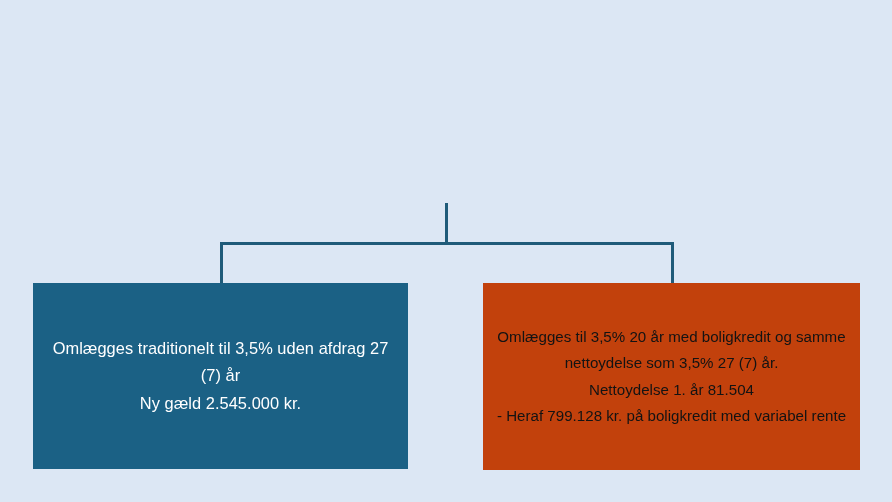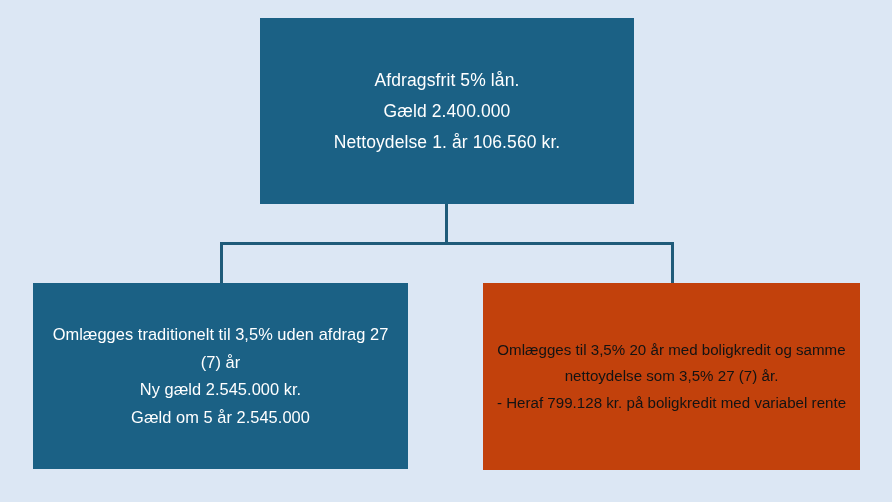--- a/index.html
+++ b/index.html
@@ -115,30 +115,25 @@
 </head>
 <body>
 
 <div id="diagram">
 
   <div class="conn conn-stem"></div>
   <div class="conn conn-bar"></div>
   <div class="conn conn-drop-left"></div>
   <div class="conn conn-drop-right"></div>
 
-  <div class="node node-root">
-    <p>Afdragsfrit 5% lån.</p>
-    <p>Gæld 2.400.000</p>
-    <p>Nettoydelse 1. år 106.560 kr.</p>
-  </div>
 
   <div class="node node-left">
     <p>Omlægges traditionelt til 3,5%  uden afdrag 27 (7) år</p>
     <p>Ny gæld 2.545.000 kr.</p>
-    <p>Gæld om 5 år  2.545.000</p>
   </div>
 
   <div class="node node-right">
     <p>Omlægges til 3,5% 20 år med boligkredit og samme nettoydelse som 3,5% 27 (7) år.</p>
+    <p>Nettoydelse 1. år 81.504</p>
     <p><span>- Heraf 799.128 kr. på boligkredit med </span><span class="link-underline">variabel rente</span></p>
   </div>
 
 </div>
 
 </body></html>

